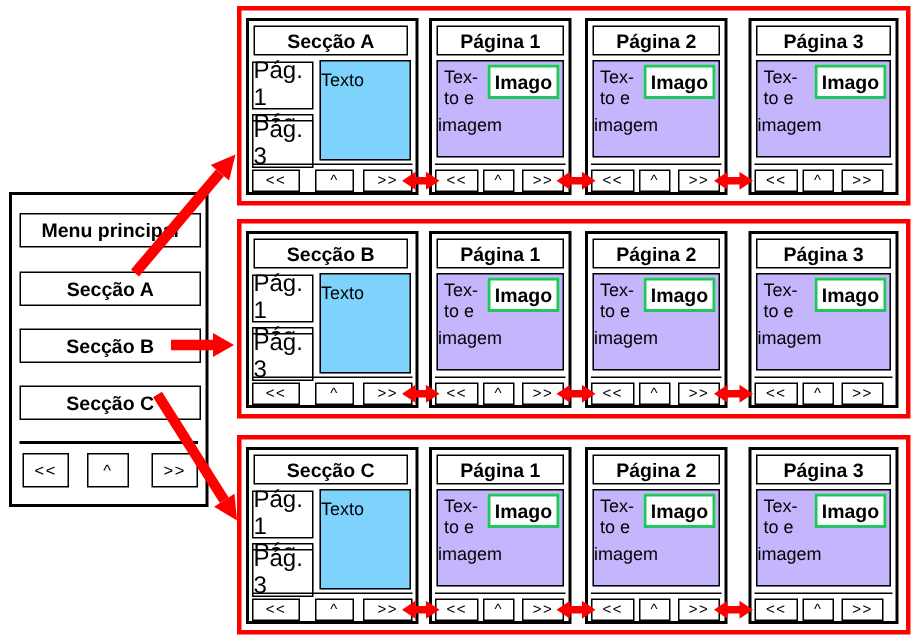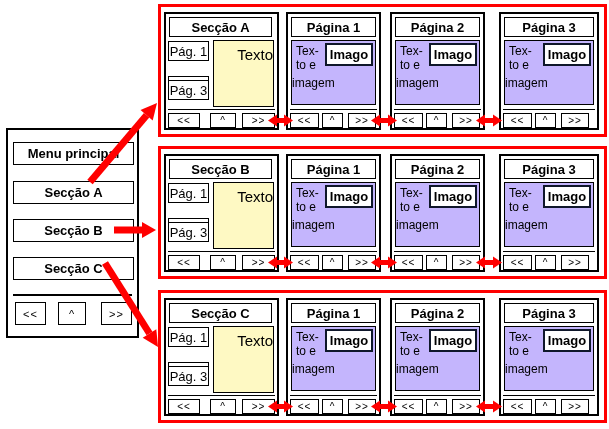--- a/index.html
+++ b/index.html
@@ -17,31 +17,31 @@
   .wbox{position:absolute;top:5px;height:118px;border:2px solid #000;box-sizing:border-box;background:#fff;}
   .section-box{left:3px;width:115px;}
   .page-box{width:95px;}
   .page-1{left:125px}.page-2{left:229px}.page-3{left:338px;width:100px}
 
   .btitle{position:absolute;left:3px;top:3px;height:20px;border:1px solid #000;box-sizing:border-box;
           font-weight:bold;font-size:13px;display:flex;align-items:center;justify-content:center;background:#fff;}
   .section-box .btitle{right:5px}
   .page-box .btitle{right:3px}
 
-  .tab{position:absolute;left:2px;width:41px;height:20px;border:1px solid #000;box-sizing:border-box;
-       font-size:13px;display:flex;align-items:center;justify-content:center;background:#fff;}
+  .tab{position:absolute;left:2px;width:41px;height:32px;border:1px solid #000;box-sizing:border-box;
+       font-size:16px;display:flex;align-items:center;justify-content:center;background:#fff;}
   .tab1{top:27px}.tab2{top:62px}.tab3{top:66px}
 
   .texto-box{position:absolute;left:47px;top:26px;width:61px;height:67px;border:1px solid #000;
-             box-sizing:border-box;font-size:15px;text-align:right;padding-top:5px;background:#fef9c3;}
+             box-sizing:border-box;font-size:12px;text-align:left;padding-top:5px;background:#7dd3fc;}
 
   .content-box{position:absolute;left:3px;right:3px;top:26px;height:65px;border:1px solid #000;
                box-sizing:border-box;font-size:12px;background:#c4b5fd;}
   .content-text{position:absolute;left:4px;top:3px;line-height:14px;}
-  .imago{position:absolute;right:2px;top:2px;width:48px;height:23px;border:2px solid #0f172a;box-sizing:border-box;
+  .imago{position:absolute;right:2px;top:2px;width:48px;height:23px;border:2px solid #22c55e;box-sizing:border-box;
          font-weight:bold;font-size:13px;display:flex;align-items:center;justify-content:center;background:#fff;}
   .content-caption{position:absolute;left:0;right:0;top:35px;}
 
   .sep{position:absolute;left:2px;right:2px;top:95px;border-top:1px solid #000;}
 
   .nav-btn{position:absolute;top:99px;height:15px;border:1px solid #000;box-sizing:border-box;
            font-size:10px;display:flex;align-items:center;justify-content:center;
            letter-spacing:1px;background:#fff;cursor:pointer;}
   .s-prev{left:2px;width:32px}.s-up{left:44px;width:26px}.s-next{left:76px;width:33px}
   .p-prev{left:2px;width:29px}.p-up{left:34px;width:21px}.p-next{left:60px;width:28px}

